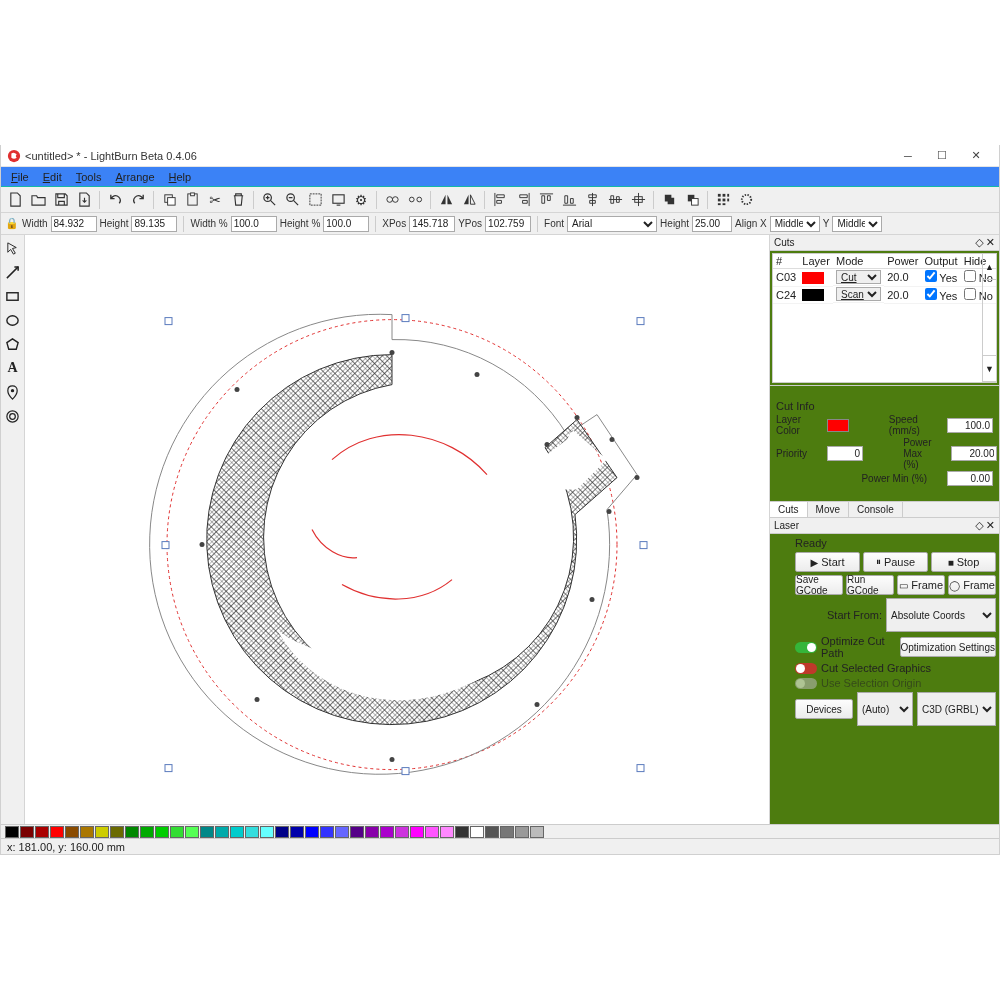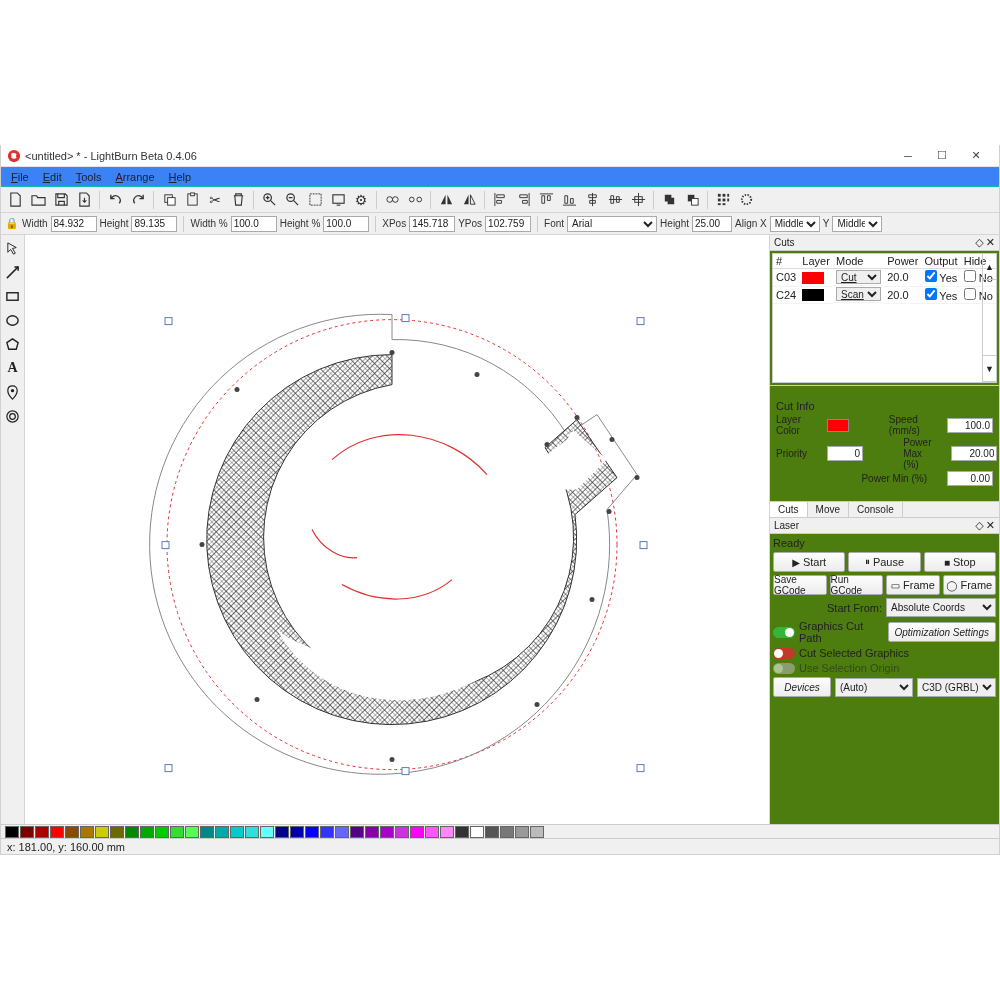--- a/index.html
+++ b/index.html
@@ -52,26 +52,26 @@
 .sidearrows{position:absolute;right:0;top:0;bottom:0;width:14px;border-left:1px solid #ccc;display:flex;flex-direction:column;}
 .sidearrows div{flex:1;display:flex;align-items:center;justify-content:center;border-bottom:1px solid #ccc;font-size:9px;}
 .cutinfo { padding:14px 6px; border-top:1px solid #ccc;}
 .cutinfo .row{display:flex;align-items:center;gap:20px;margin:1px 0;}
 .cutinfo .row .lbl{font-size:10px;}
 .cutinfo .colorbox{width:34px;height:13px;background:#ff0000;border:1px solid #888;}
 .cutinfo input{width:46px;height:15px;border:1px solid #aaa;font-size:10px;text-align:right;padding-right:2px;}
 .rtabs { display:flex; border-top:1px solid #ccc; border-bottom:1px solid #ccc; background:#f0f0f0;}
 .rtab { padding:2px 8px; font-size:10px; border-right:1px solid #ccc;}
 .rtab.active{background:#fff;}
-.laserpane { padding:3px; display:flex; flex-direction:column; gap:3px;}
+.laserpane { padding:3px; display:flex; flex-direction:column; gap:3px;margin-left:22px;}
 .btnrow{display:flex;gap:3px;}
 .btn { flex:1; height:20px; border:1px solid #aaa; background:linear-gradient(#fdfdfd,#ececec); display:flex; align-items:center; justify-content:center; gap:3px; font-size:10px; border-radius:2px;}
-.btn.small{flex:none; padding:0 6px;font-style:italic;}
+.btn.small{flex:none; padding:0 0;}
 .rowline{display:flex;align-items:center;gap:4px;}
-.rowline select{flex:1;height:19px;border:1px solid #aaa;font-size:10px;}
+.rowline select{flex:1;height:34px;border:1px solid #aaa;font-size:10px;}
 .toggle{width:22px;height:11px;border-radius:6px;background:#ccc;position:relative;flex:none;}
 .toggle.on{background:#35b53a;}
 .toggle .knob{position:absolute;width:9px;height:9px;background:#fff;border-radius:50%;top:1px;}
 .toggle.on .knob{right:1px;}
 .toggle.off .knob{left:1px;}
 .toggle.red{background:#c0392b;}
 .toggle.gray{background:#bbb;}
 
 .palette { height:14px; background:#f0f0f0; border-top:1px solid #ccc; display:flex; align-items:center; padding:0 4px; gap:1px;}
 .palette .pc { width:14px; height:12px; border:1px solid #666;}
@@ -549,21 +549,21 @@
         </div>
         <div class="rowline">
           <span style="flex:1"></span>
           <span class="lbl">Start From:</span>
           <select style="flex:none;width:110px"><option>Absolute Coords</option></select>
         </div>
         <div class="rowline">
           <span class="toggle on">
               <span class="knob"></span>
             </span>
-          <span class="lbl">Graphics Cut Path</span>
+          <span class="lbl">Optimize Cut Path</span>
           <span style="flex:1"></span>
           <div class="btn small">Optimization Settings</div>
         </div>
         <div class="rowline">
           <span class="toggle red off">
               <span class="knob"></span>
             </span>
           <span class="lbl">Cut Selected Graphics</span>
         </div>
         <div class="rowline" style="opacity:.55">

